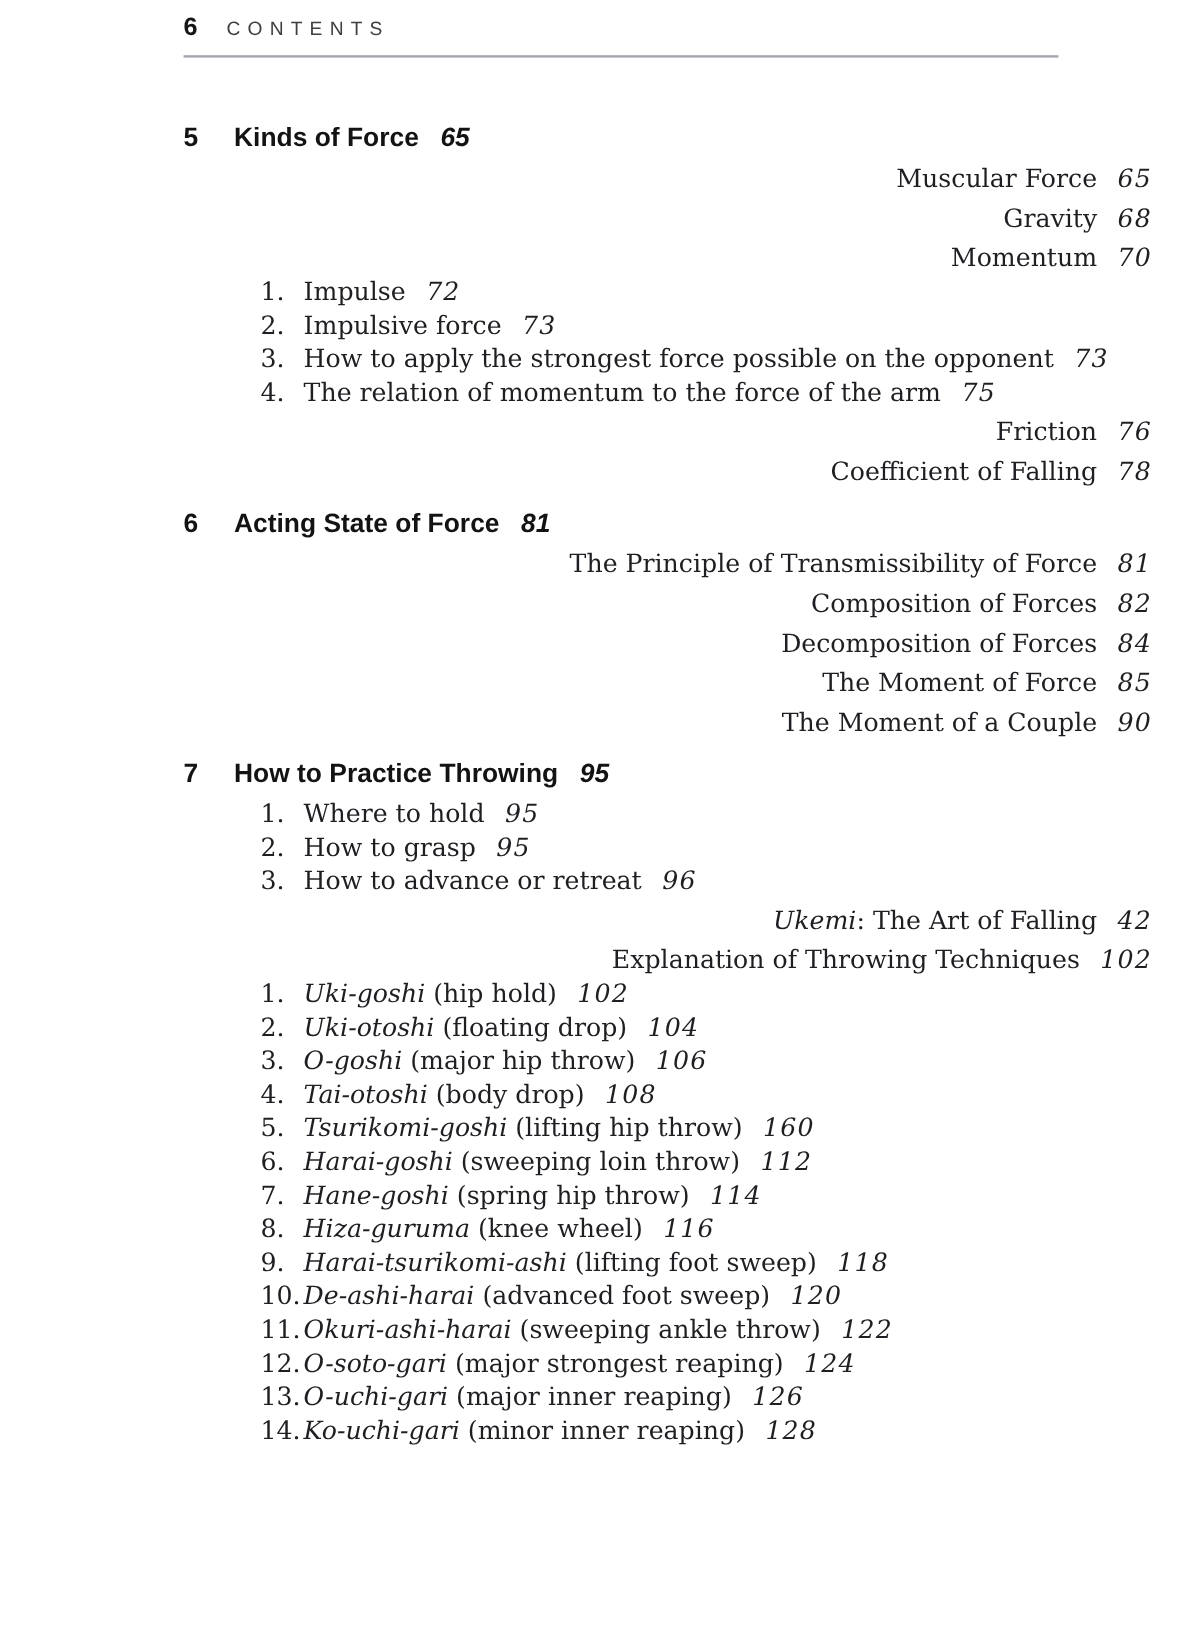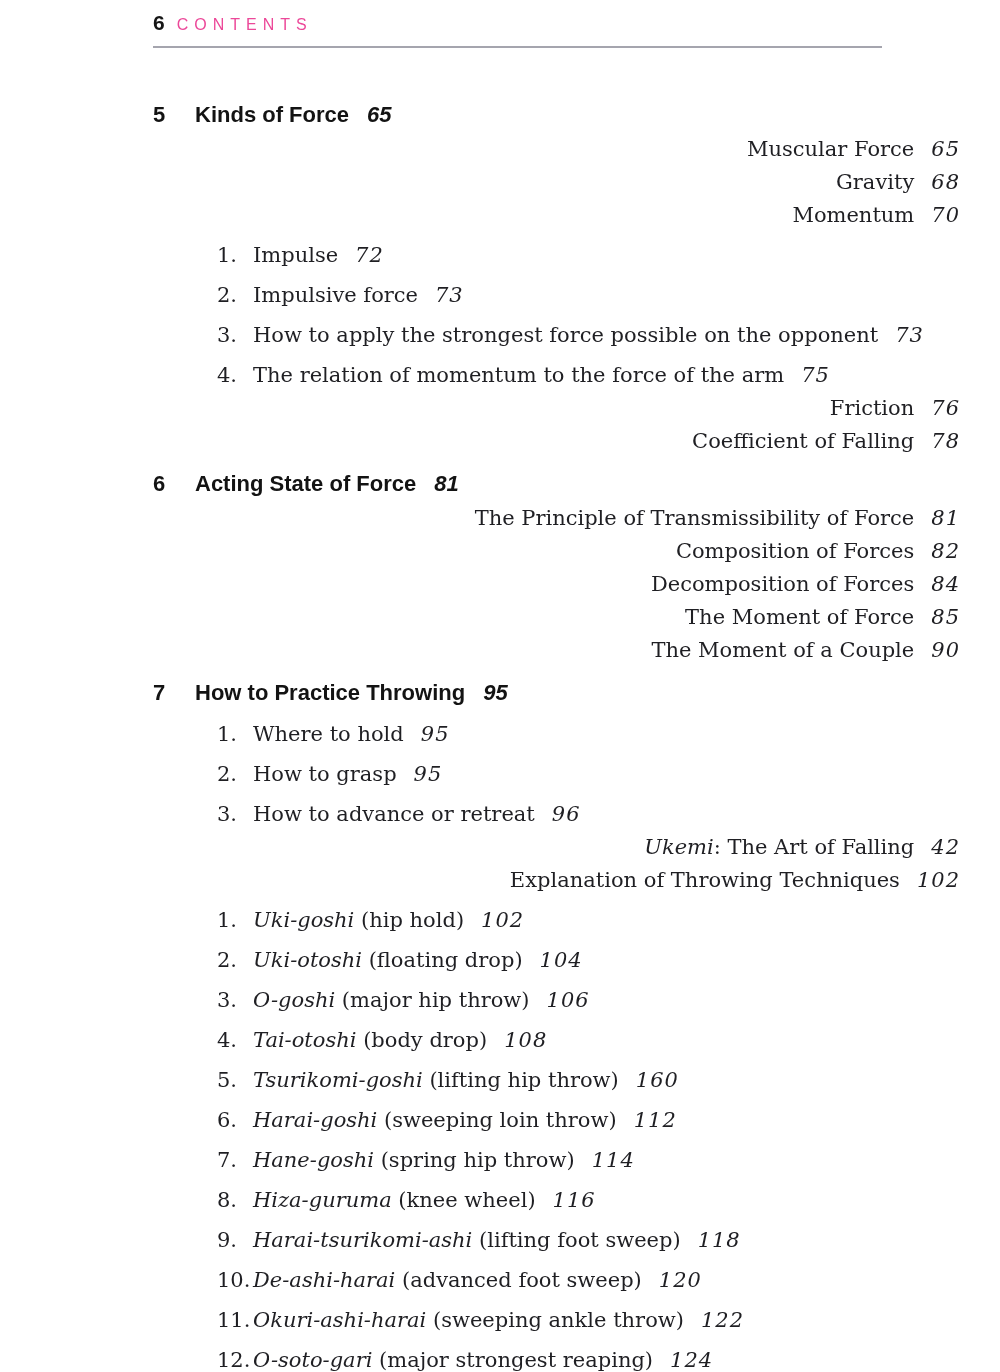--- a/index.html
+++ b/index.html
@@ -26,25 +26,25 @@
     align-items: baseline;
     font-family: "Liberation Sans", sans-serif;
     line-height: 26px;
   }
   .running-header .folio {
     font-weight: 700;
     font-size: 21px;
     color: #161616;
   }
   .running-header .rh-title {
-    margin-left: 12px;
+    margin-left: 24px;
     font-size: 16px;
     letter-spacing: 6px;
     font-weight: 400;
-    color: #ec4899;
+    color: #404040;
   }
   .header-rule {
     margin-top: 8px;
     border: none;
     border-top: 2px solid #a5a5ae;
     width: 729px;
     margin-left: 0;
   }
   
   .toc {
@@ -69,21 +69,21 @@
     font-style: italic;
     margin-left: 18px;
   }
   .row {
     font-size: 21px;
     line-height: 28px;
     padding-left: 42px;
   }
   .row.section { margin-top: 5px; text-align: right; }
   .row.numbered {
-    margin-top: 12px;
+    margin-top: 0;
     padding-left: 106px;
     text-indent: -42px;
   }
   .row .num {
     display: inline-block;
     width: 36px;
     text-indent: 0;
   }
   .row i, .row .page-num { font-style: italic; }
   .row .page-num {
@@ -145,16 +145,17 @@
         <div class="row numbered"><span class="num">3.</span><i>O-goshi</i><span class="entry-text"> (major hip throw)</span><span class="page-num">106</span></div>
         <div class="row numbered"><span class="num">4.</span><i>Tai-otoshi</i><span class="entry-text"> (body drop)</span><span class="page-num">108</span></div>
         <div class="row numbered"><span class="num">5.</span><i>Tsurikomi-goshi</i><span class="entry-text"> (lifting hip throw)</span><span class="page-num">160</span></div>
         <div class="row numbered"><span class="num">6.</span><i>Harai-goshi</i><span class="entry-text"> (sweeping loin throw)</span><span class="page-num">112</span></div>
         <div class="row numbered"><span class="num">7.</span><i>Hane-goshi</i><span class="entry-text"> (spring hip throw)</span><span class="page-num">114</span></div>
         <div class="row numbered"><span class="num">8.</span><i>Hiza-guruma</i><span class="entry-text"> (knee wheel)</span><span class="page-num">116</span></div>
         <div class="row numbered"><span class="num">9.</span><i>Harai-tsurikomi-ashi</i><span class="entry-text"> (lifting foot sweep)</span><span class="page-num">118</span></div>
         <div class="row numbered"><span class="num">10.</span><i>De-ashi-harai</i><span class="entry-text"> (advanced foot sweep)</span><span class="page-num">120</span></div>
         <div class="row numbered"><span class="num">11.</span><i>Okuri-ashi-harai</i><span class="entry-text"> (sweeping ankle throw)</span><span class="page-num">122</span></div>
         <div class="row numbered"><span class="num">12.</span><i>O-soto-gari</i><span class="entry-text"> (major strongest reaping)</span><span class="page-num">124</span></div>
+        <div class="row numbered"><span class="num">13.</span><i>O-uchi-gari</i><span class="entry-text"> (major inner reaping)</span><span class="page-num">126</span></div>
         <div class="row numbered"><span class="num">14.</span><i>Ko-uchi-gari</i><span class="entry-text"> (minor inner reaping)</span><span class="page-num">128</span></div>
       </div>
     </div>
 </div>
 
 </body></html>

